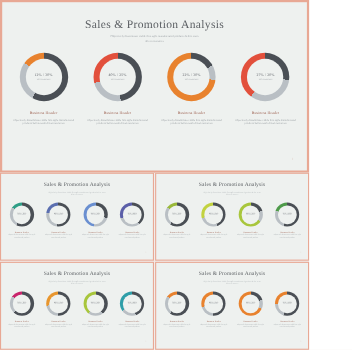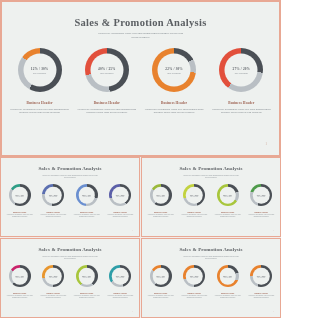--- a/index.html
+++ b/index.html
@@ -7,21 +7,20 @@
     width:281px;height:318px;
     background:#ffffff;
     font-family:"Liberation Serif", serif;
     overflow:hidden;
   }
   .page{
     position:relative;
     width:281px;height:318px;
     background:#f2ece9;
     box-sizing:border-box;
-    font-weight:bold;
   }
 
   
   .hero{
     position:absolute;left:0;top:0;width:281px;height:157px;
     box-sizing:border-box;
     border:2px solid #e8a894;
     background:#eef1ef;
     padding:4px;
   }

